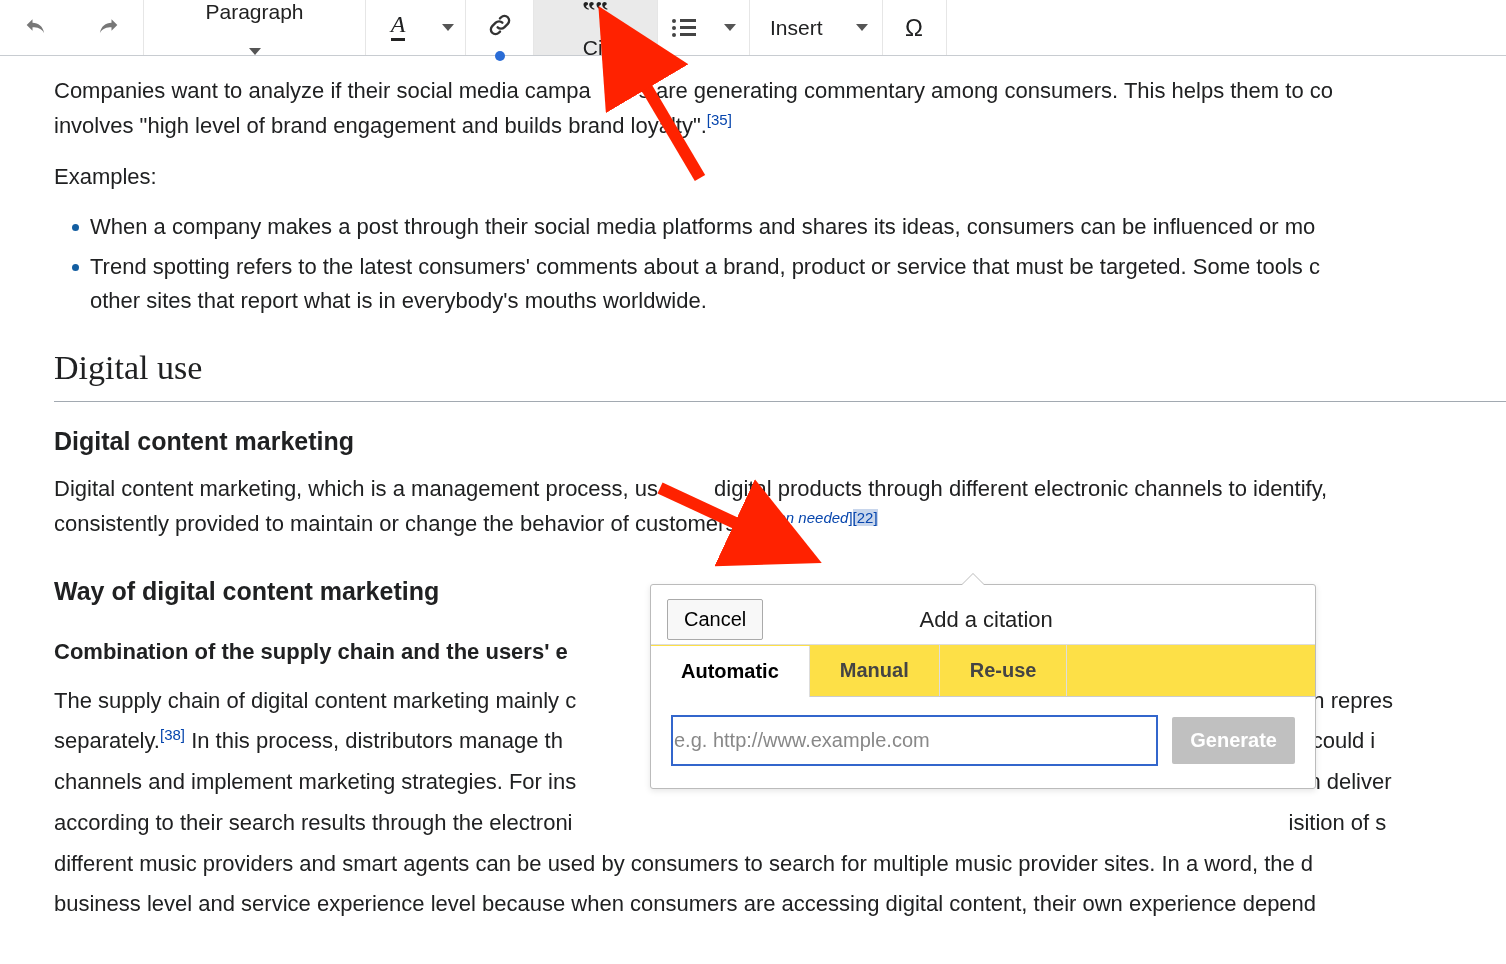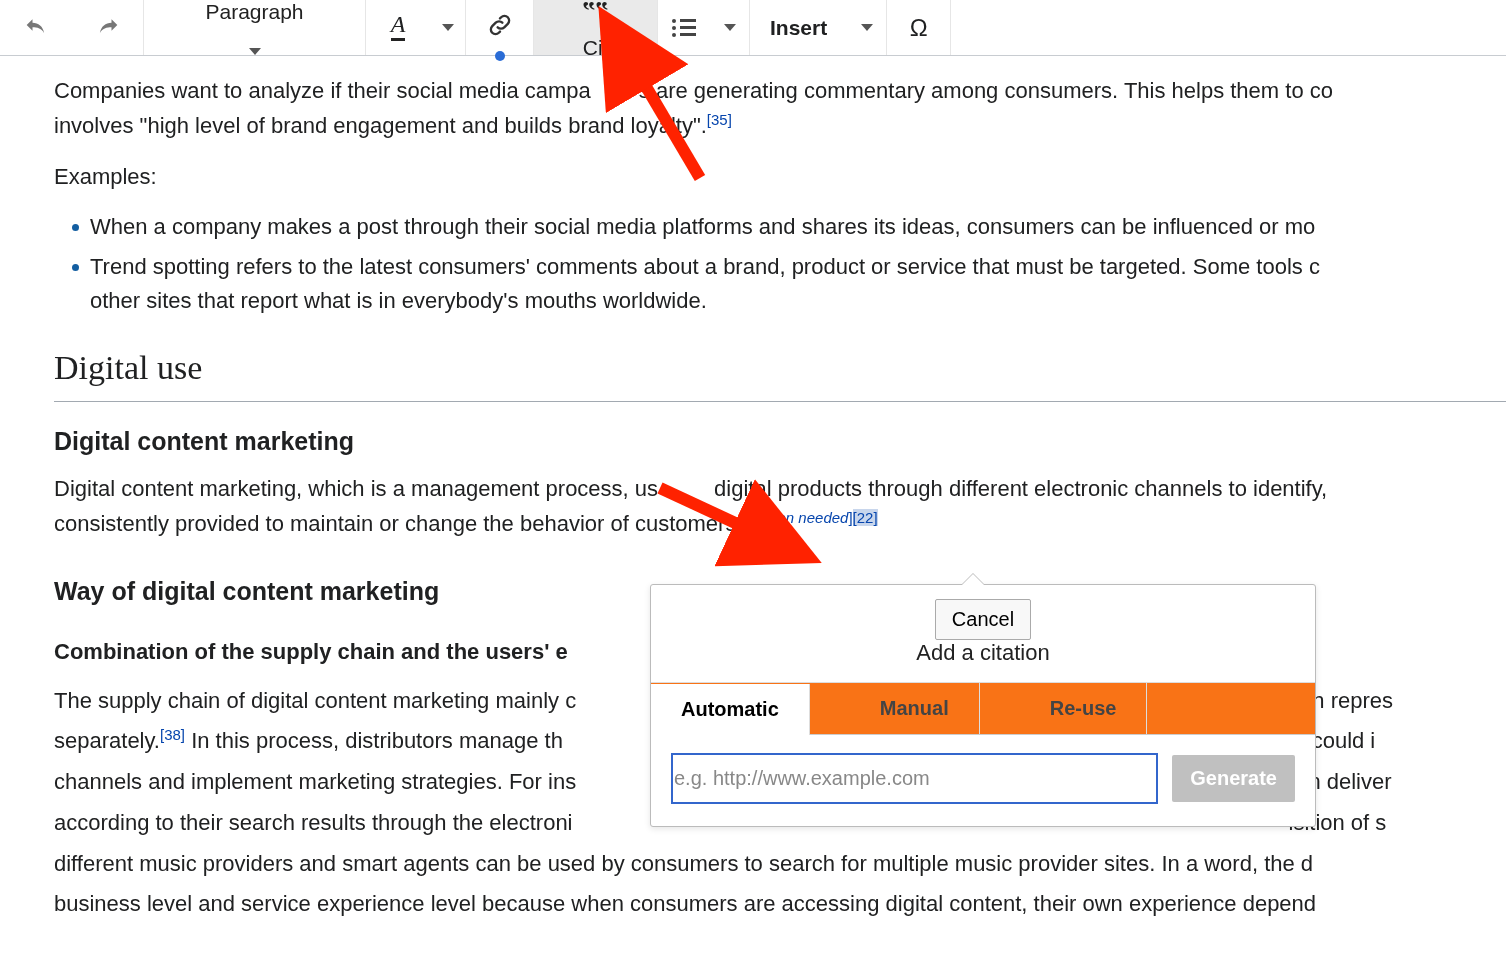--- a/index.html
+++ b/index.html
@@ -135,43 +135,41 @@
     position:absolute;
     top:-11px; left:311px;
     width:0;height:0;
     border-left:11px solid transparent;
     border-right:11px solid transparent;
     border-bottom:11px solid #fff;
   }
   .cite-head {
     display:flex;
     align-items:center;
-    padding:14px 16px 16px 16px;
+    padding:14px 16px 4px 16px;
     border-bottom:1px solid #ddd;
     position:relative;
-    flex-direction:column;
   }
   .cite-head .title {
     flex:1;
     text-align:center;
     font-size:22px;
     color:#222;
   }
   .btn-cancel {
     font-size:20px;
     padding:8px 16px;
     border:1px solid #aaa;
     background:#f8f8f8;
     border-radius:2px;
   }
   .cite-tabs {
     display:flex;
-    background:#f97316;
+    background:#fde047;
     border-bottom:1px solid #ccc;
-    gap:40px;
   }
   .cite-tab {
     padding:14px 30px;
     font-size:20px;
     color:#444;
     font-weight:bold;
     border-right:1px solid #ddd;
   }
   .cite-tab.active {
     background:#fff;
@@ -272,21 +270,21 @@
           <span class="dot"></span>
           <span class="line"></span>
         </span>
     </span>
   </div>
   <div class="tb-btn list-drop">
     <span class="down-caret"></span>
   </div>
 
   <div class="tb-btn insert-btn">
-    <span style="font-size:21px;font-weight:bold;">Insert</span>
+    <span style="font-size:21px;">Insert</span>
   </div>
   <div class="tb-btn insert-drop">
     <span class="down-caret"></span>
   </div>
 
   <div class="tb-btn omega-btn">
     <span style="font-size:24px;">Ω</span>
   </div>
 </div>
 

